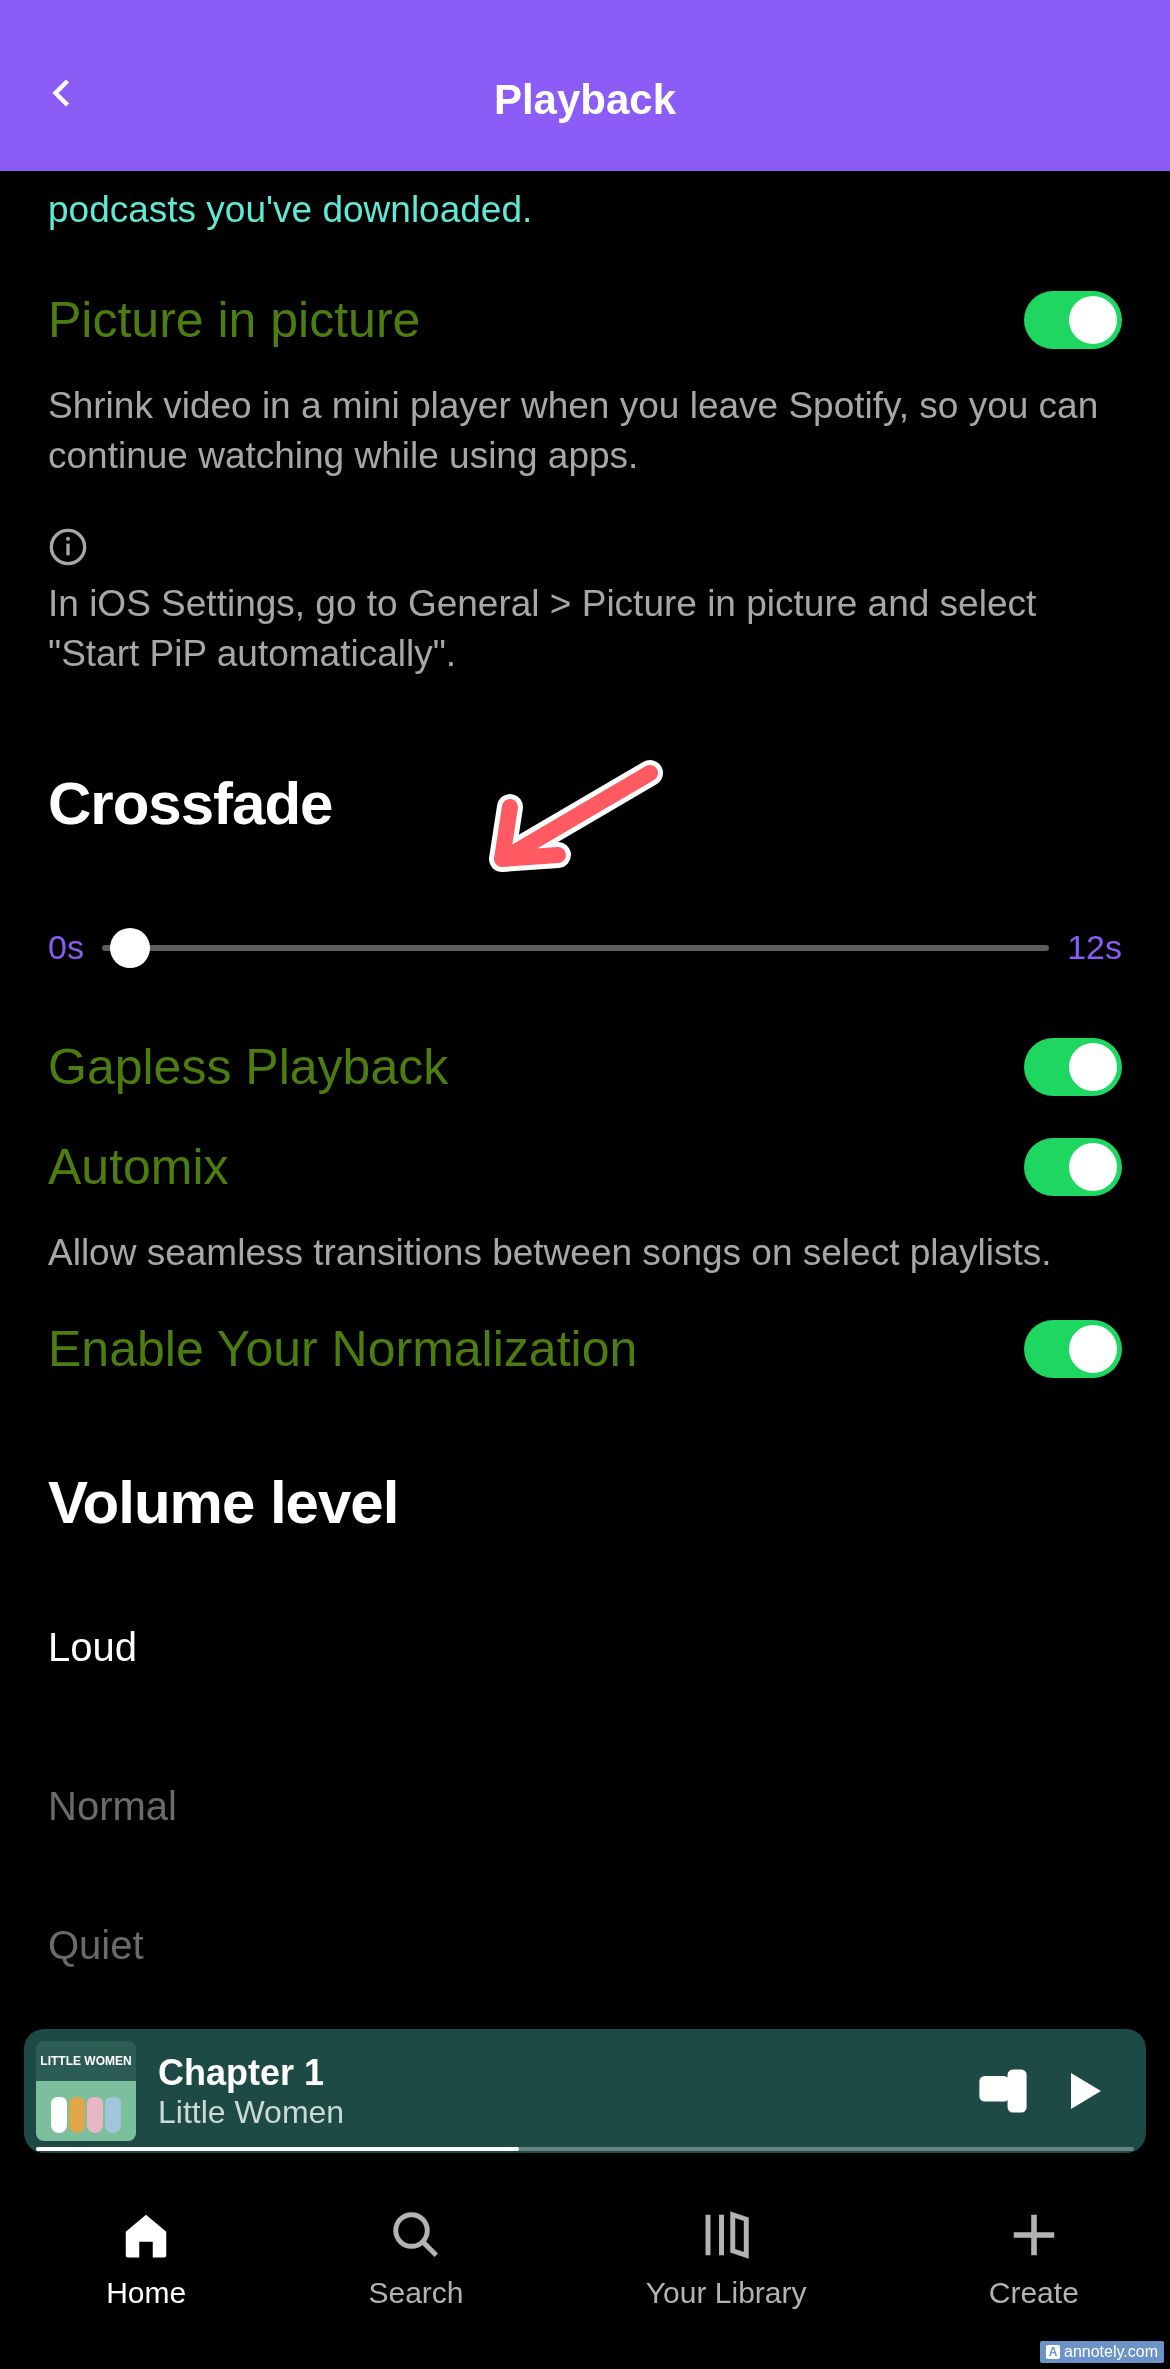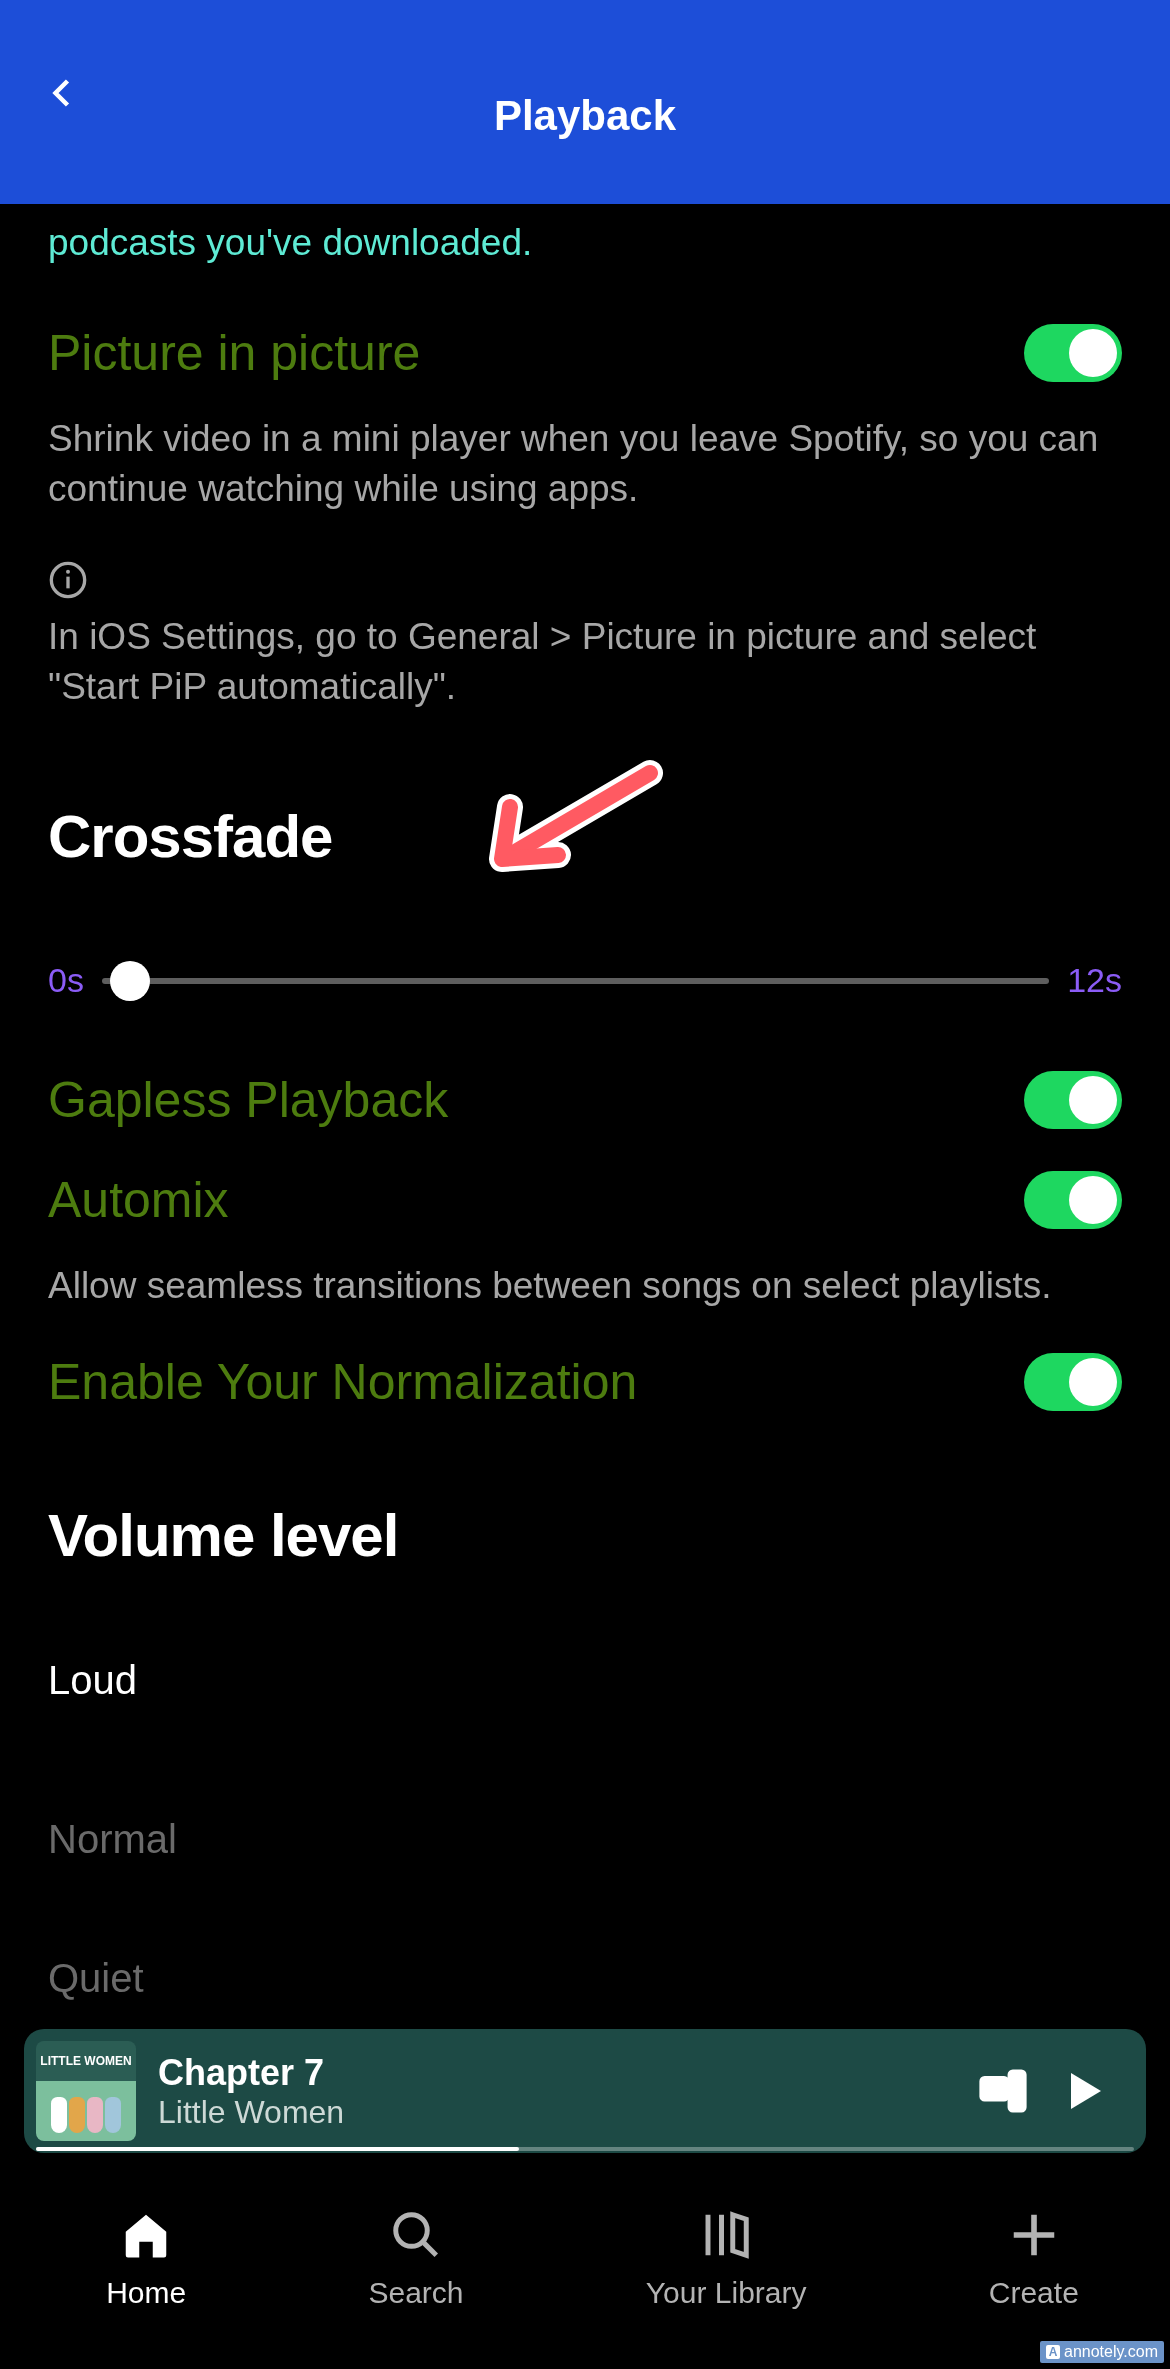--- a/index.html
+++ b/index.html
@@ -9,22 +9,22 @@
     background: #000;
     color: #fff;
     font-family: -apple-system, BlinkMacSystemFont, "Segoe UI", Helvetica, Arial, sans-serif;
     overflow: hidden;
     position: relative;
   }
 
   
   .header {
     position: relative;
-    height: 204px;
-    background: #1d4ed8;
+    height: 171px;
+    background: #8b5cf6;
     display: flex;
     align-items: center;
     justify-content: center;
   }
   .back-btn {
     position: absolute;
     left: 38px;
     top: 68px;
     width: 50px;
     height: 50px;
@@ -377,21 +377,21 @@
   <div class="np-art">
     <div class="title-small">LITTLE WOMEN</div>
     <div class="figures">
         <div class="fig"></div>
         <div class="fig"></div>
         <div class="fig"></div>
         <div class="fig"></div>
       </div>
   </div>
   <div class="np-text">
-    <div class="np-title">Chapter 7</div>
+    <div class="np-title">Chapter 1</div>
     <div class="np-sub">Little Women</div>
   </div>
   <div class="np-icon">
     <svg viewBox="0 0 24 24" fill="none" stroke="#fff" stroke-width="1.8">
         <rect x="2" y="6" width="12" height="10" rx="1.5"></rect>
         <rect x="15" y="3" width="7" height="18" rx="1.5"></rect>
         <circle cx="18.5" cy="16" r="2"></circle>
         <circle cx="18.5" cy="7" r="0.8" fill="#fff"></circle>
       </svg>
   </div>

